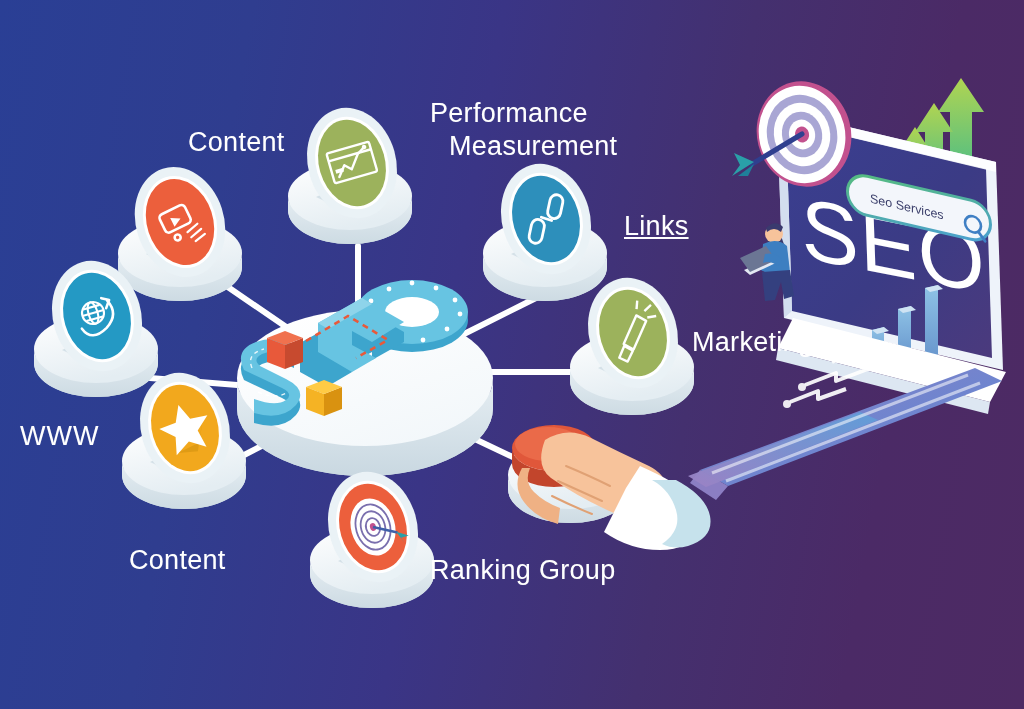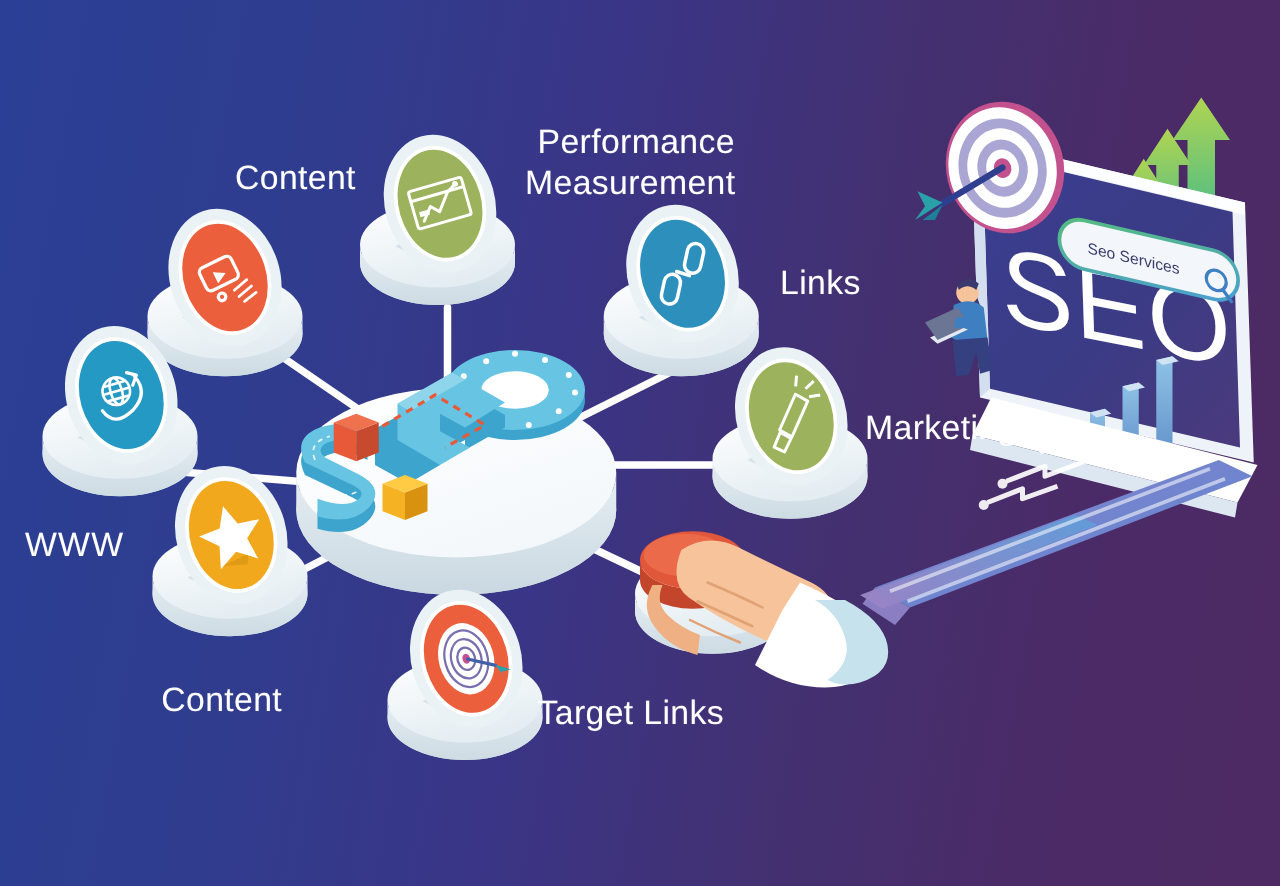--- a/index.html
+++ b/index.html
@@ -384,25 +384,25 @@
 
         <path d="M640 466 q36 16 52 30 q16 14 8 32 q-10 22 -40 22 q-30 0 -56 -18 l22 -44 Z" fill="#ffffff"></path>
         <path d="M676 480 q30 16 34 36 q4 22 -22 30 q-14 4 -26 -2 q20 -14 14 -34 q-6 -20 -24 -30 Z" fill="#c6e2ec"></path>
       </g>
     </g>
   </svg>
 
   <div class="lbl" style="left:188px; top:127px; font-size:27px;">Content</div>
 
   <div class="lbl" style="left:430px; top:98px; font-size:27px;">Performance</div>
-  <div class="lbl" style="left:420px; top:131px; font-size:27px;">Measurement</div>
-
-  <div class="lbl" style="left:624px; top:211px; font-size:27px;">Links</div>
+  <div class="lbl" style="left:449px; top:131px; font-size:27px;">Measurement</div>
+
+  <div class="lbl" style="left:624px; top:211px; font-size:27px;text-decoration:underline;">Links</div>
 
   <div class="lbl" style="left:692px; top:327px; font-size:27px;text-align:right;">Marketing</div>
 
-  <div class="lbl" style="left:430px; top:555px; font-size:27px;">Target Links</div>
+  <div class="lbl" style="left:430px; top:555px; font-size:27px;">Ranking Group</div>
 
   <div class="lbl" style="left:129px; top:545px; font-size:27px;">Content</div>
 
   <div class="lbl" style="left:20px; top:421px; font-size:27px; letter-spacing:1px;text-align:right;">WWW</div>
 
 </div>
 
 </body></html>

